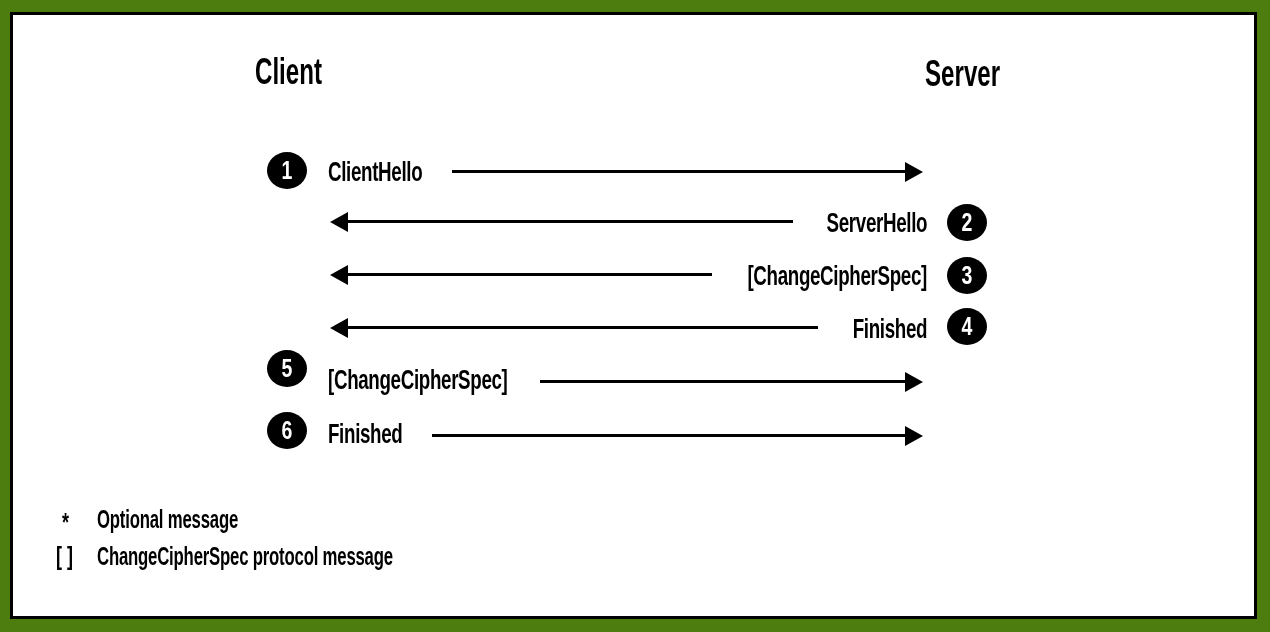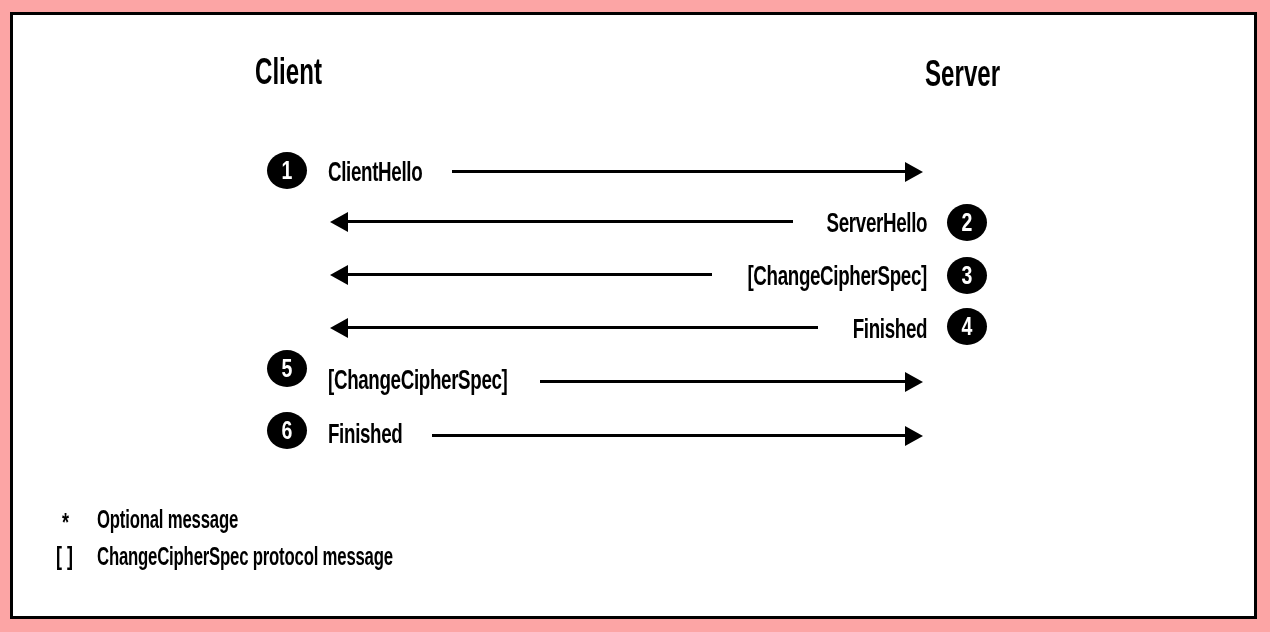--- a/index.html
+++ b/index.html
@@ -4,21 +4,21 @@
 <style>
   html, body {
     margin: 0;
     padding: 0;
     background: #ffffff;
   }
   .page {
     position: relative;
     width: 1270px;
     height: 632px;
-    background: #fca5a5;
+    background: #4d7c0f;
     font-family: "Liberation Sans", sans-serif;
     overflow: hidden;
   }
   .frame {
     position: absolute;
     left: 10px;
     top: 12px;
     width: 1241px;
     height: 601px;
     border: 3px solid #000000;

